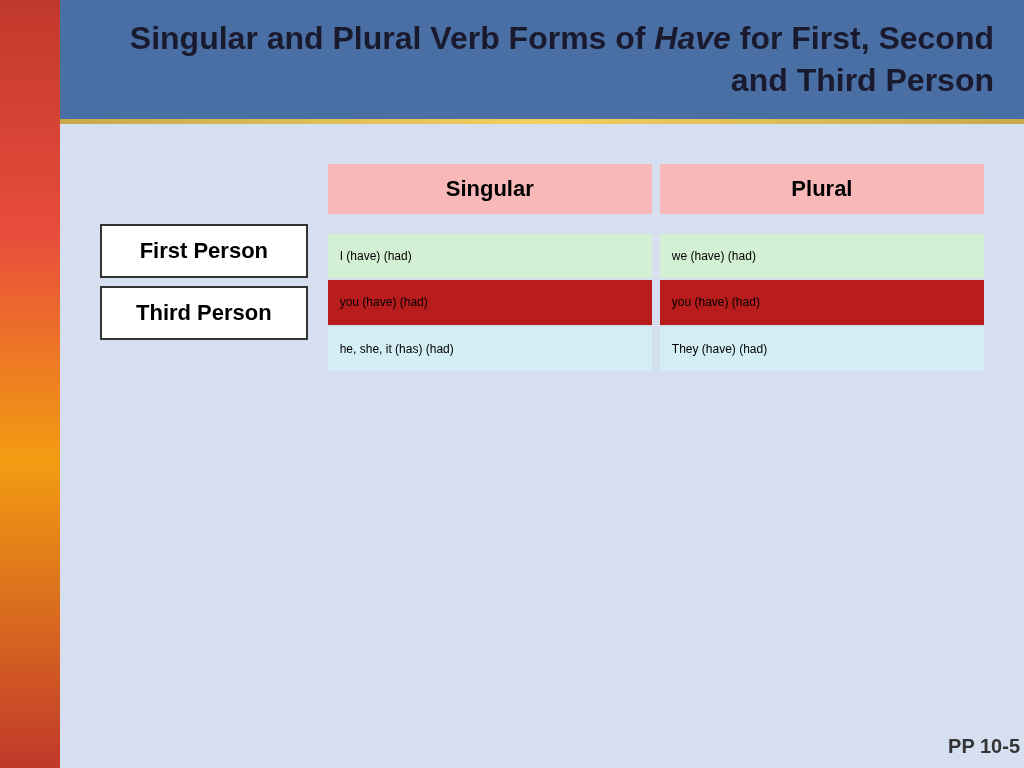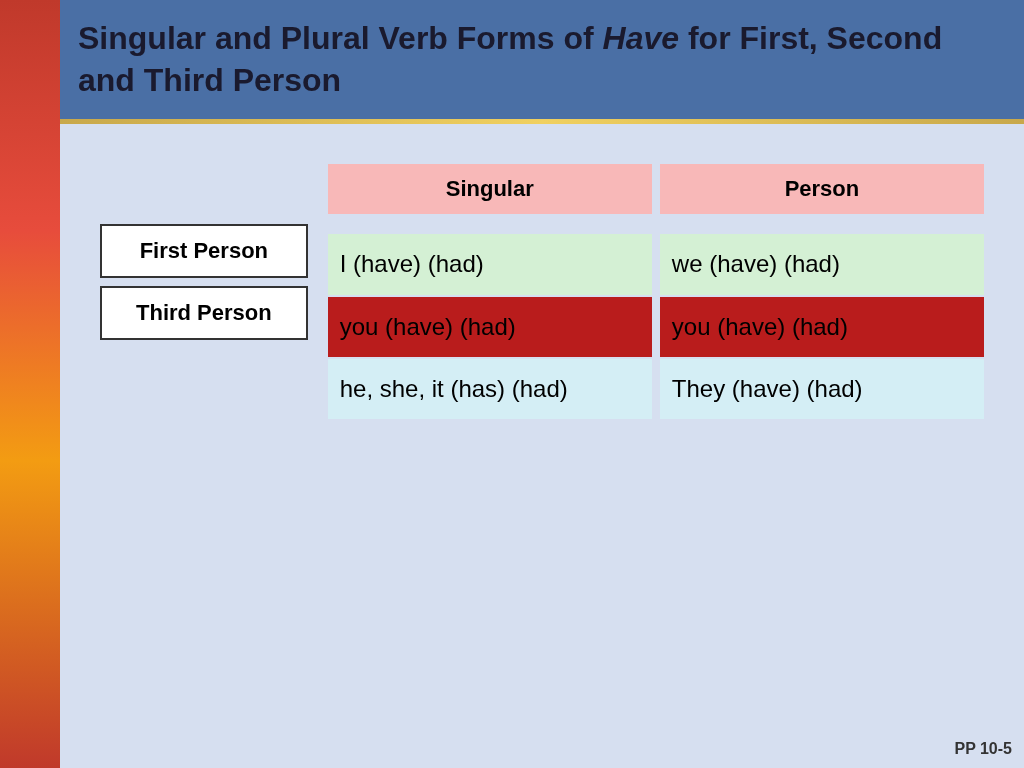--- a/index.html
+++ b/index.html
@@ -22,22 +22,22 @@
 
     .main-content {
       flex: 1;
       display: flex;
       flex-direction: column;
       background: #d6dff0;
     }
 
     .header {
       background: #4a6fa5;
-      padding: 18px 18px;
-      text-align: left;
+      padding: 18px 30px;
+      text-align: right;
     }
 
     .header-title {
       color: #1a1a2e;
       font-size: 32px;
       font-weight: bold;
       line-height: 1.3;
     }
 
     .header-title em {
@@ -127,41 +127,41 @@
 
     .grid-row {
       display: flex;
       flex-direction: row;
       gap: 8px;
     }
 
     .grid-cell {
       flex: 1;
       padding: 14px 12px;
-      font-size: 24px;
+      font-size: 12px;
       line-height: 1.35;
     }
 
     .cell-green {
       background: #d4f0d4;
     }
 
     .cell-yellow {
       background: #b91c1c;
     }
 
     .cell-lightblue {
       background: #d4eef5;
     }
 
     .slide-number {
       position: absolute;
       bottom: 10px;
-      right: 12px;
-      font-size: 16px;
+      right: 4px;
+      font-size: 20px;
       color: #333;
       font-weight: bold;
     }
   </style>
 </head>
 <body>
 
 <div class="left-decoration"></div>
 
 <div class="main-content">
@@ -187,21 +187,21 @@
         </div>
       </div>
 
       <div class="grid-container">
 
         <div class="grid-header-row">
           <div class="header-cell singular-header">
             <span>Singular</span>
           </div>
           <div class="header-cell plural-header">
-            <span>Person</span>
+            <span>Plural</span>
           </div>
         </div>
 
         <div class="grid-rows">
 
           <div class="grid-row">
             <div class="grid-cell cell-green">
               <span>I (have) (had)</span>
             </div>
             <div class="grid-cell cell-green">

